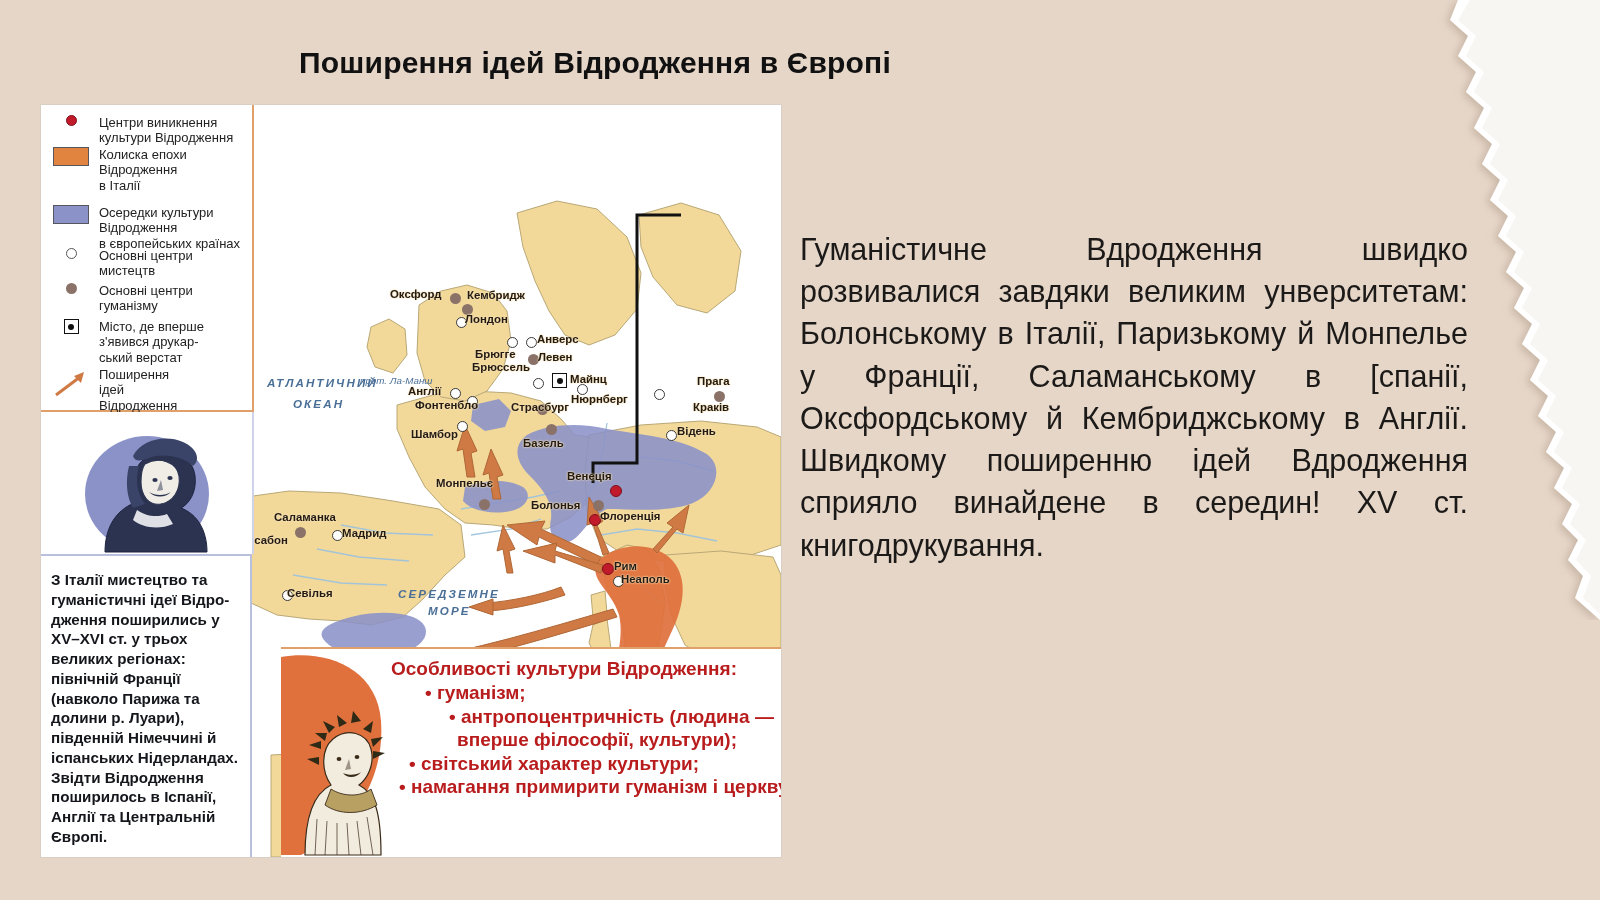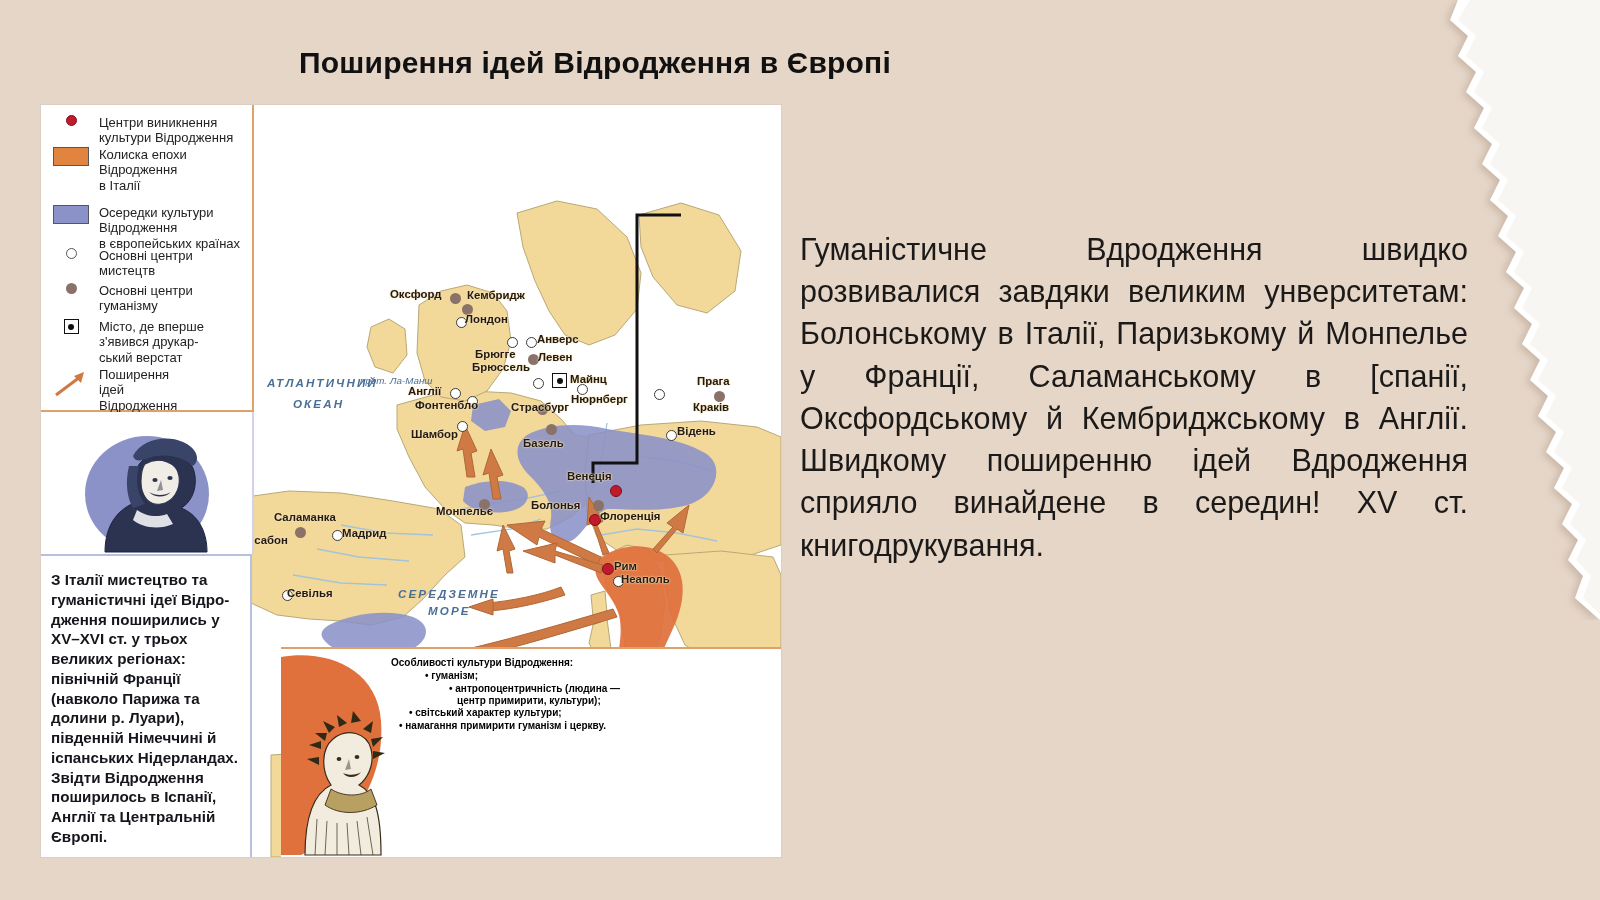--- a/index.html
+++ b/index.html
@@ -72,21 +72,21 @@
   .features{
     position:absolute;left:240px;top:542px;width:500px;height:210px;
     background:#fff;z-index:7;border-top:2px solid #e0a06a;
     box-sizing:border-box;
   }
   .features .dante{
     position:absolute;left:0;top:0;width:106px;height:208px;overflow:hidden;
   }
   .features .flist{
     position:absolute;left:110px;top:8px;right:6px;
-    font-size:10px;line-height:1.235;color:#000000;font-weight:bold;
+    font-size:19px;line-height:1.235;color:#b91c1c;font-weight:bold;
   }
   .features .flist .hd{margin-bottom:1px;}
   .features .flist .bl{white-space:nowrap;}
 
   
   .city{
     position:absolute;font-size:11.4px;font-weight:bold;color:#231a12;
     white-space:nowrap;z-index:5;text-shadow:0 0 2px #f6e2b8,0 0 2px #f6e2b8;
   }
   .sea{
@@ -257,21 +257,21 @@
   <div class="city" style="left:529px;top:268px;">Майнц</div>
   <div class="city" style="left:608px;top:270px;margin-left:48px;">Прага</div>
   <div class="city" style="left:530px;top:288px;">Нюрнберг</div>
   <div class="city" style="left:652px;top:296px;">Краків</div>
   <div class="city" style="left:367px;top:280px;">Англії</div>
   <div class="city" style="left:374px;top:294px;">Фонтенбло</div>
   <div class="city" style="left:470px;top:296px;">Страсбург</div>
   <div class="city" style="left:482px;top:332px;text-align:center;">Базель</div>
   <div class="city" style="left:636px;top:320px;">Відень</div>
   <div class="city" style="left:370px;top:323px;">Шамбор</div>
-  <div class="city" style="left:395px;top:400px;">Монпельє</div>
+  <div class="city" style="left:395px;top:372px;">Монпельє</div>
   <div class="city" style="left:526px;top:365px;">Венеція</div>
   <div class="city" style="left:490px;top:394px;">Болонья</div>
   <div class="city" style="left:559px;top:405px;">Флоренція</div>
   <div class="city" style="left:573px;top:455px;">Рим</div>
   <div class="city" style="left:580px;top:468px;">Неаполь</div>
   <div class="city" style="left:233px;top:406px;">Саламанка</div>
   <div class="city" style="left:301px;top:422px;">Мадрид</div>
   <div class="city" style="left:202px;top:429px;">Лісабон</div>
   <div class="city" style="left:246px;top:482px;">Севілья</div>
 
@@ -412,21 +412,21 @@
             <path d="M66 174 L68 206"></path>
           <path d="M76 172 L80 206"></path>
             <path d="M86 168 L92 206"></path>
         </g>
       </svg>
     </div>
     <div class="flist">
       <div class="hd">Особливості культури Відродження:</div>
       <div class="bl" style="padding-left:34px;">• гуманізм;</div>
       <div class="bl" style="padding-left:58px;">• антропоцентричність (людина —</div>
-      <div class="bl" style="padding-left:66px;">центр примирити, культури);</div>
+      <div class="bl" style="padding-left:66px;">вперше філософії, культури);</div>
       <div class="bl" style="padding-left:18px;">• світський характер культури;</div>
       <div class="bl" style="padding-left:8px;">• намагання примирити гуманізм і церкву.</div>
     </div>
   </div>
 </div>
 
 <div id="torn-paper">
   <svg viewBox="0 0 260 620" preserveAspectRatio="none">
     <defs>
       <filter id="tearshadow" x="-40%" y="-20%" width="200%" height="160%">

